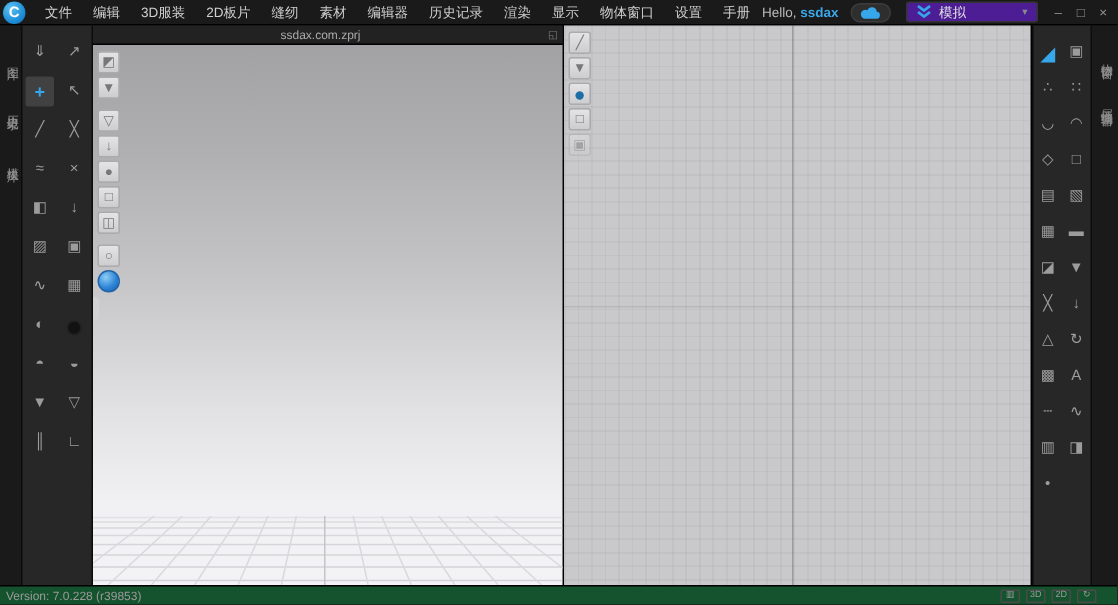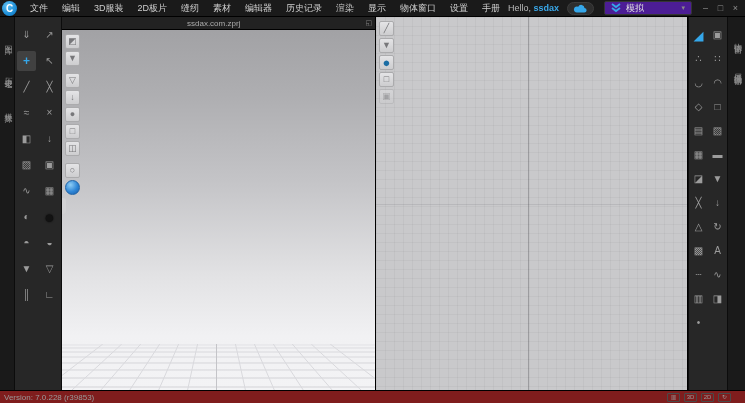--- a/index.html
+++ b/index.html
@@ -68,21 +68,21 @@
               border-radius:0 3px 3px 0; }
 
   .viewport2d { position:relative; flex:1; background-color:#c9c9cb;
     background-image:
       repeating-linear-gradient(to right, rgba(0,0,0,0.035) 0 1px, transparent 1px 9px),
       repeating-linear-gradient(to bottom, rgba(0,0,0,0.035) 0 1px, transparent 1px 9px); }
   .axis-v { position:absolute; top:0; bottom:0; left:152px; width:1px; background:rgba(40,40,45,0.28); }
   .axis-h { position:absolute; left:0; right:0; top:187px; height:1px; background:rgba(40,40,45,0.10); }
 
   
-  .statusbar { height:13px; background:#7f1d1d; border-top:1px solid #000; display:flex; align-items:center;
+  .statusbar { height:13px; background:#14532d; border-top:1px solid #000; display:flex; align-items:center;
                padding:0 4px; }
   .version { font-size:8px; color:#9a9a9a; }
   .status-btns { margin-left:auto; display:flex; gap:4px; margin-right:10px; }
   .sbtn { min-width:13px; height:9px; border:1px solid #4a4a4a; border-radius:1px; display:flex;
           align-items:center; justify-content:center; }
   .sbtn .g { font-size:6px; color:#999; line-height:1; }
 </style>
 </head>
 <body>
 

